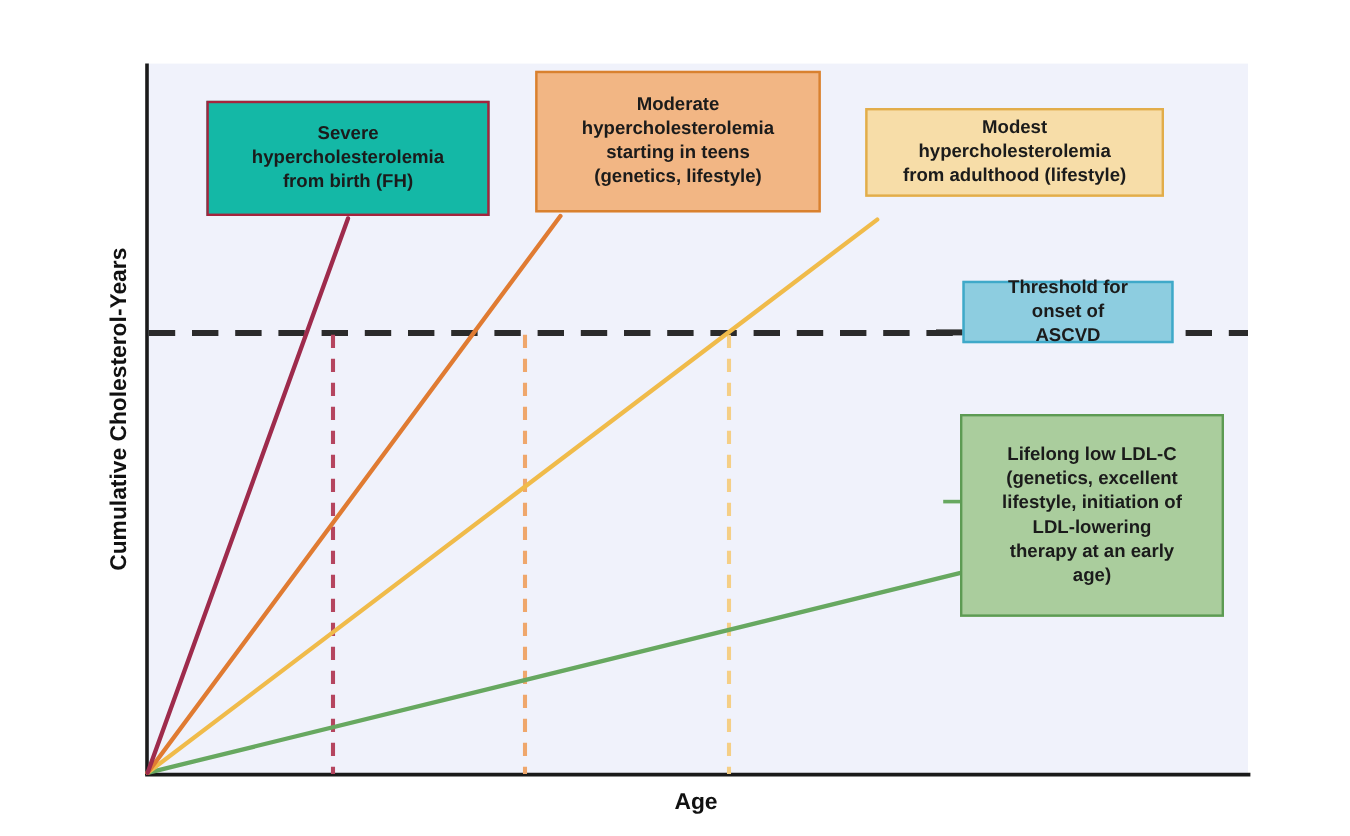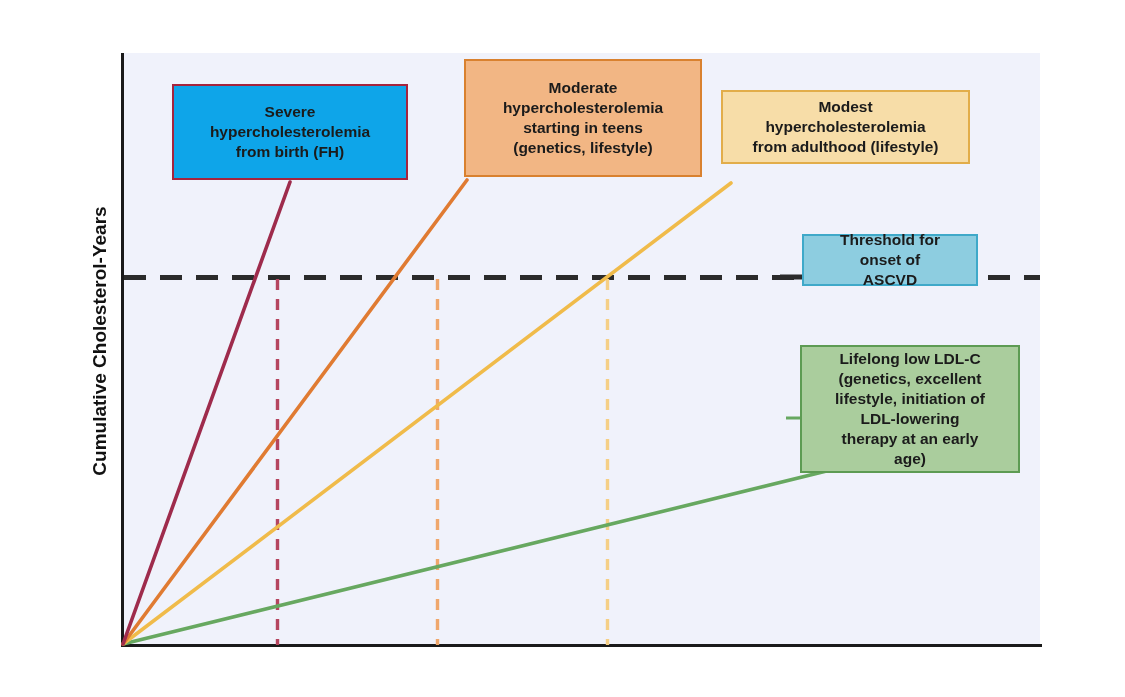--- a/index.html
+++ b/index.html
@@ -37,24 +37,24 @@
     font-weight: bold;
     font-size: 15.5px;
     line-height: 1.30;
     color: #1b1b1b;
     border-width: 2px;
     border-style: solid;
     padding: 4px 6px;
     white-space: pre-line;
   }
   #box-severe     { left: 172px; top: 84px;  width: 236px; height: 96px; }
-  #box-moderate   { left: 446px; top: 59px;  width: 238px; height: 118px; margin-left: 18px; }
+  #box-moderate   { left: 446px; top: 59px;  width: 238px; height: 118px; }
   #box-modest     { left: 721px; top: 90px;  width: 249px; height: 74px; }
   #box-threshold  { left: 802px; top: 234px; width: 176px; height: 52px; }
-  #box-lifelong   { left: 800px; top: 345px; width: 220px; height: 128px; }
+  #box-lifelong   { left: 800px; top: 345px; width: 220px; height: 169px; }
 
   .axis-title {
     position: absolute;
     font-family: "Liberation Sans", sans-serif;
     font-weight: bold;
     color: #111111;
   }
   #y-axis-title {
     left: -65px;
     top: 330px;
@@ -93,21 +93,21 @@
 
     <line x1="123" y1="644" x2="1018" y2="424" stroke="#67a860" stroke-width="3.6" stroke-linecap="round"></line>
     <line x1="123" y1="644" x2="731" y2="183" stroke="#f0bb4a" stroke-width="3.6" stroke-linecap="round"></line>
     <line x1="123" y1="644" x2="467" y2="180" stroke="#e07b32" stroke-width="3.6" stroke-linecap="round"></line>
     <line x1="123" y1="644" x2="290" y2="182" stroke="#9e2b4c" stroke-width="3.6" stroke-linecap="round"></line>
 
     <line x1="780" y1="277" x2="803" y2="277" stroke="#2b2b2b" stroke-width="5"></line>
     <line x1="786" y1="418" x2="801" y2="418" stroke="#67a860" stroke-width="3"></line>
   </svg>
 
-  <div class="anno-box" id="box-severe" style="background:#0ea5e9; border-color:#a5243d;">Severe
+  <div class="anno-box" id="box-severe" style="background:#14b8a6; border-color:#a5243d;">Severe
 hypercholesterolemia
 from birth (FH)</div>
 
   <div class="anno-box" id="box-moderate" style="background:#f2b684; border-color:#d9812f;">Moderate
 hypercholesterolemia
 starting in teens
 (genetics, lifestyle)</div>
 
   <div class="anno-box" id="box-modest" style="background:#f7dda8; border-color:#e2ad4a;">Modest
 hypercholesterolemia
@@ -119,14 +119,15 @@
 
   <div class="anno-box" id="box-lifelong" style="background:#aacd9d; border-color:#5d9b53;">Lifelong low LDL-C
 (genetics, excellent
 lifestyle, initiation of
 LDL-lowering
 therapy at an early
 age)</div>
 
   <div class="axis-title" id="y-axis-title">Cumulative Cholesterol-Years</div>
 
+  <div class="axis-title" id="x-axis-title">Age</div>
 
 </div>
 
 </body></html>

